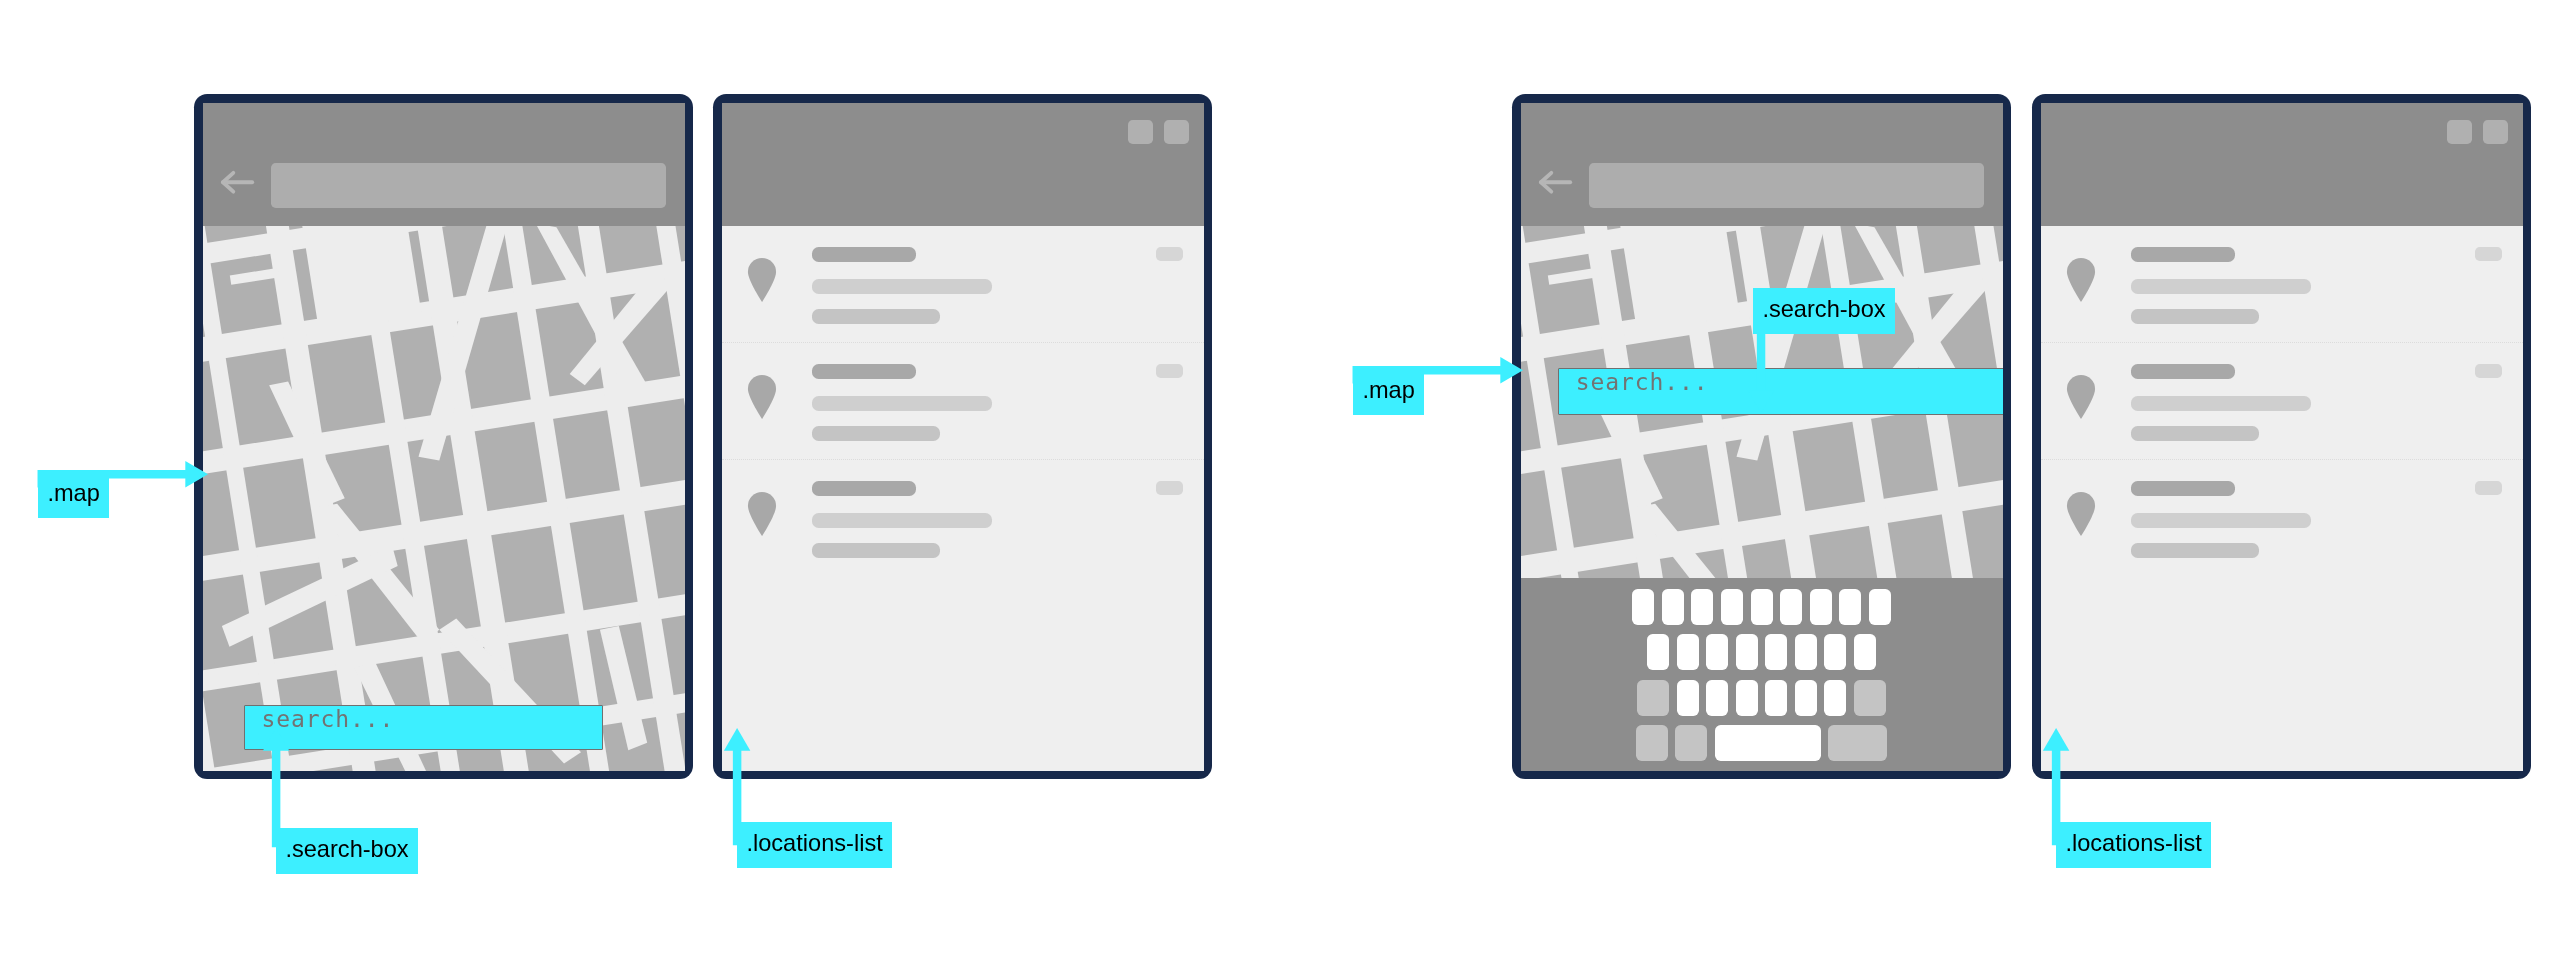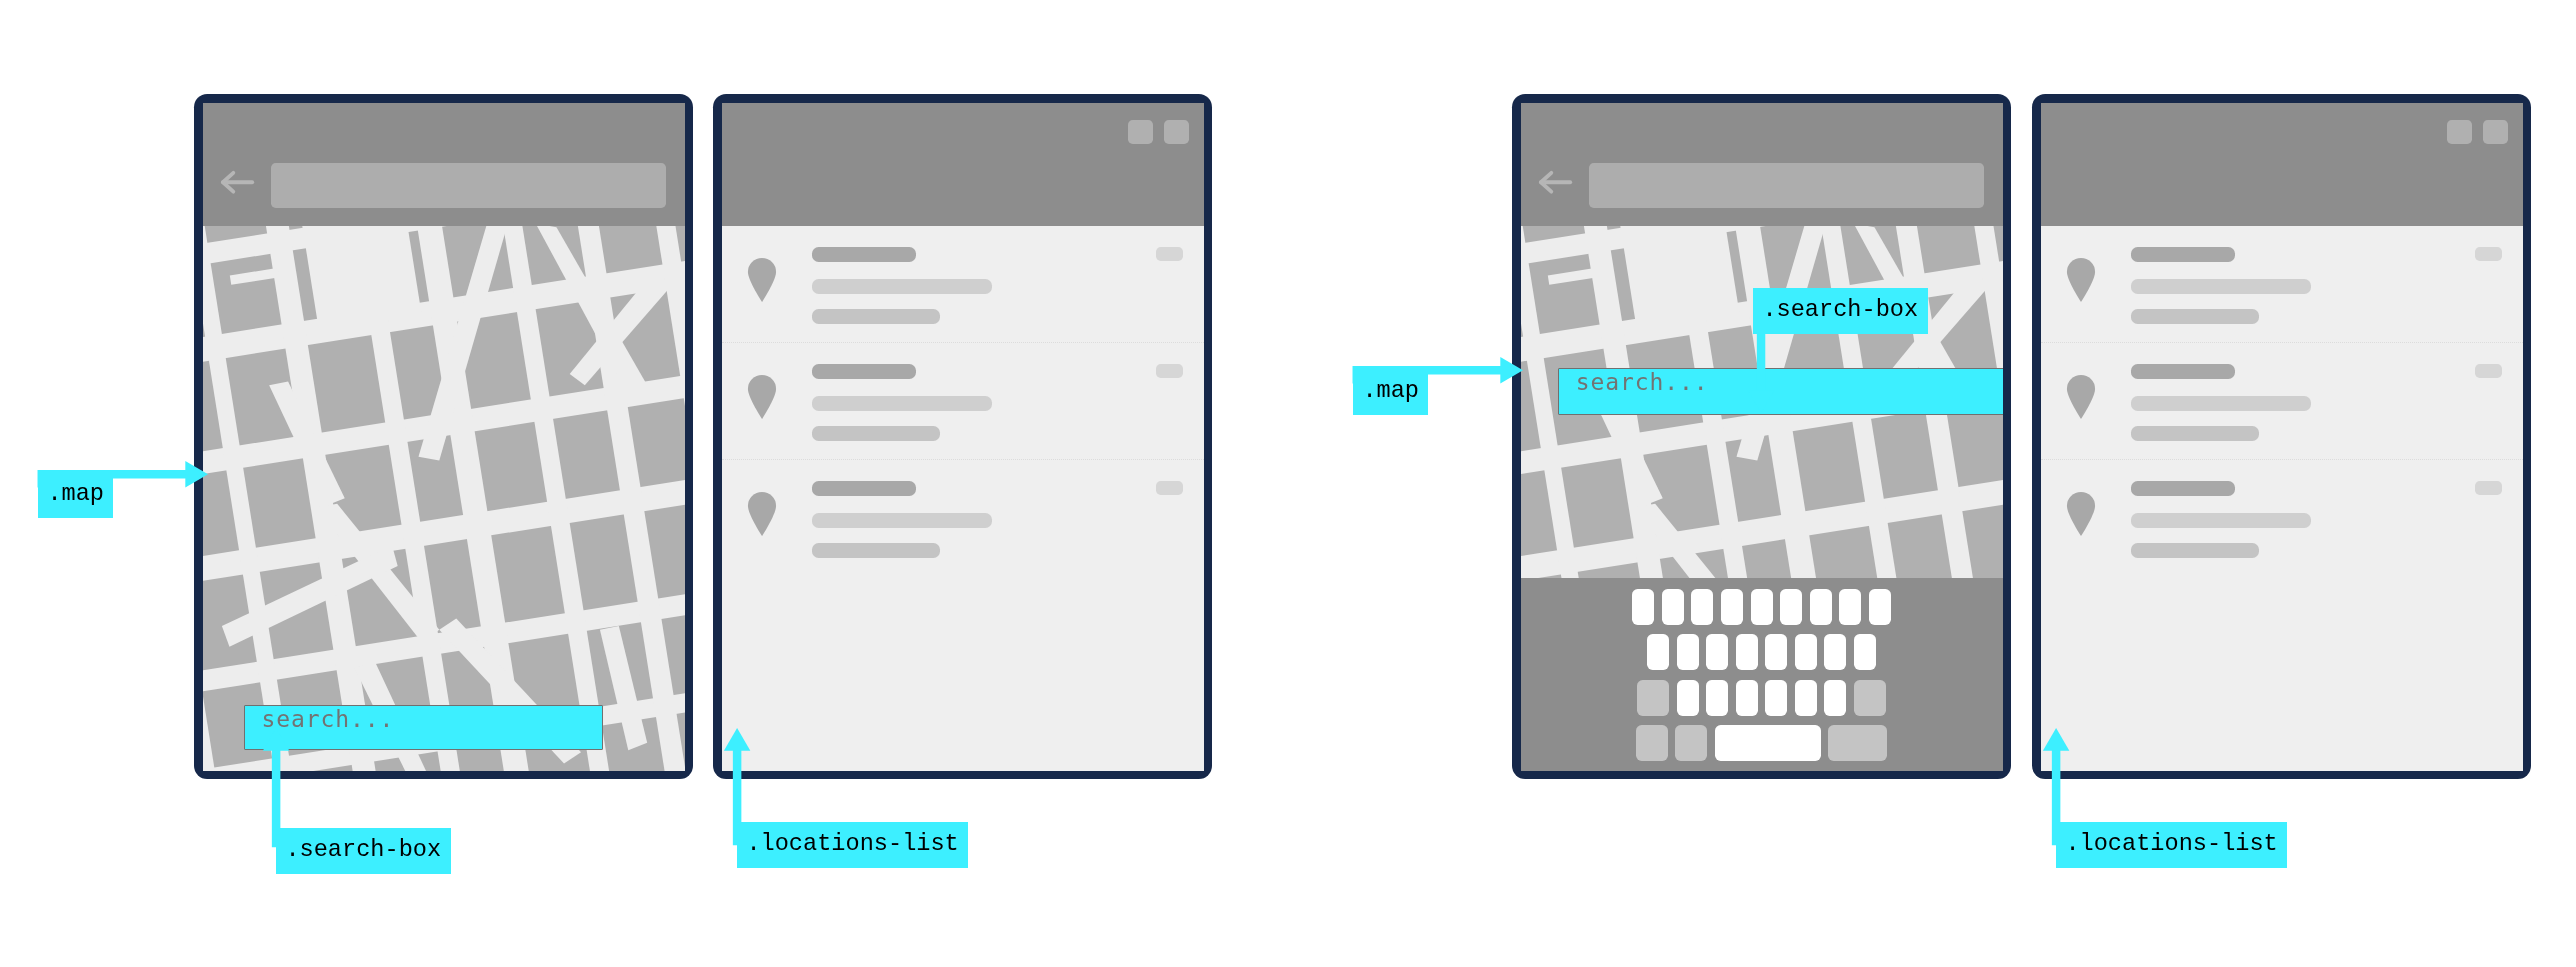--- a/index.html
+++ b/index.html
@@ -195,21 +195,21 @@
     height: 14px;
     background: #d6d6d6;
     border-radius: 4.7px;
   }
 
   
   .callout-label {
     position: absolute;
     background: #3defff;
     color: #000000;
-    font-family: Liberation Mono, monospace;
+    font-family: Liberation Sans, sans-serif;
     font-size: 23.6px;
     line-height: 1;
     padding: 10.4px 9.4px 12.3px 9.4px;
     white-space: nowrap;
     z-index: 20;
   }
   .callout-arrow {
     position: absolute;
     z-index: 19;
   }

